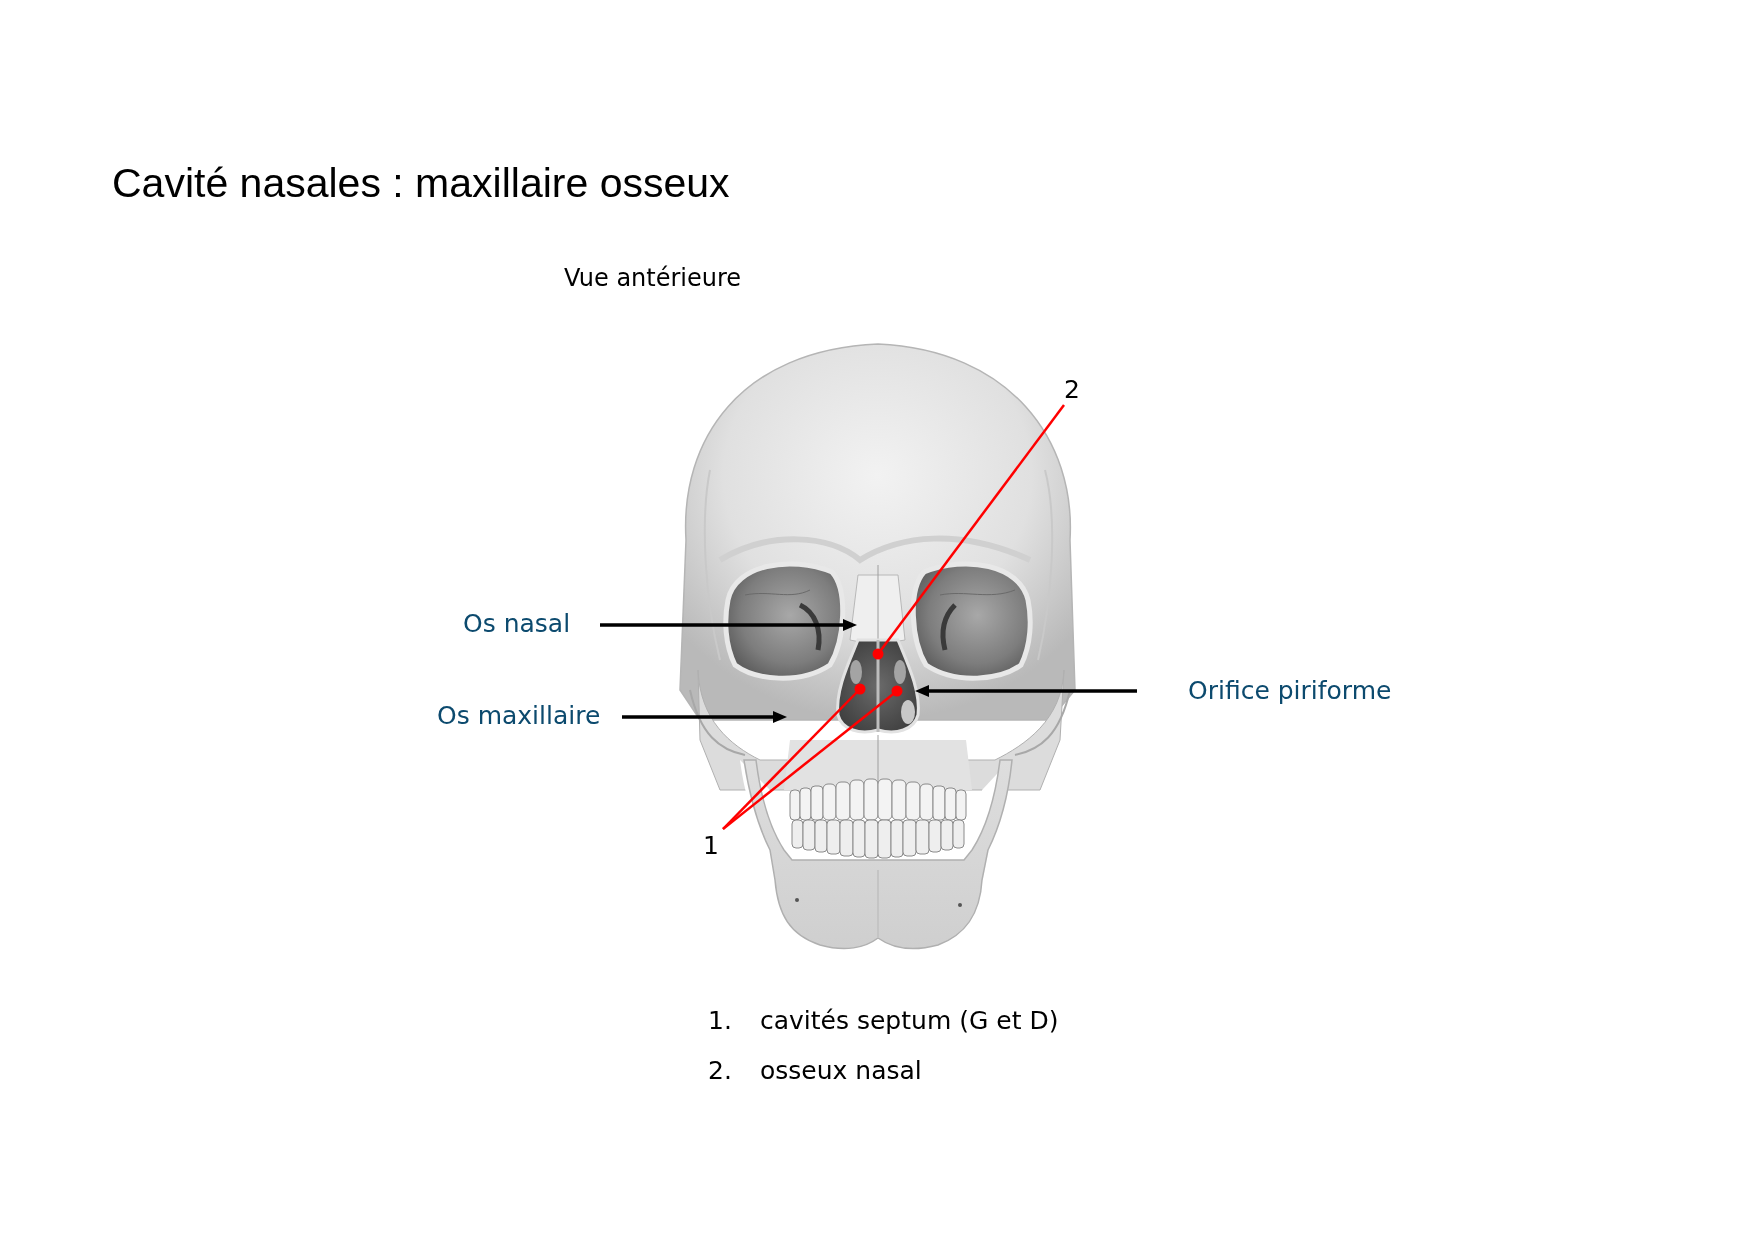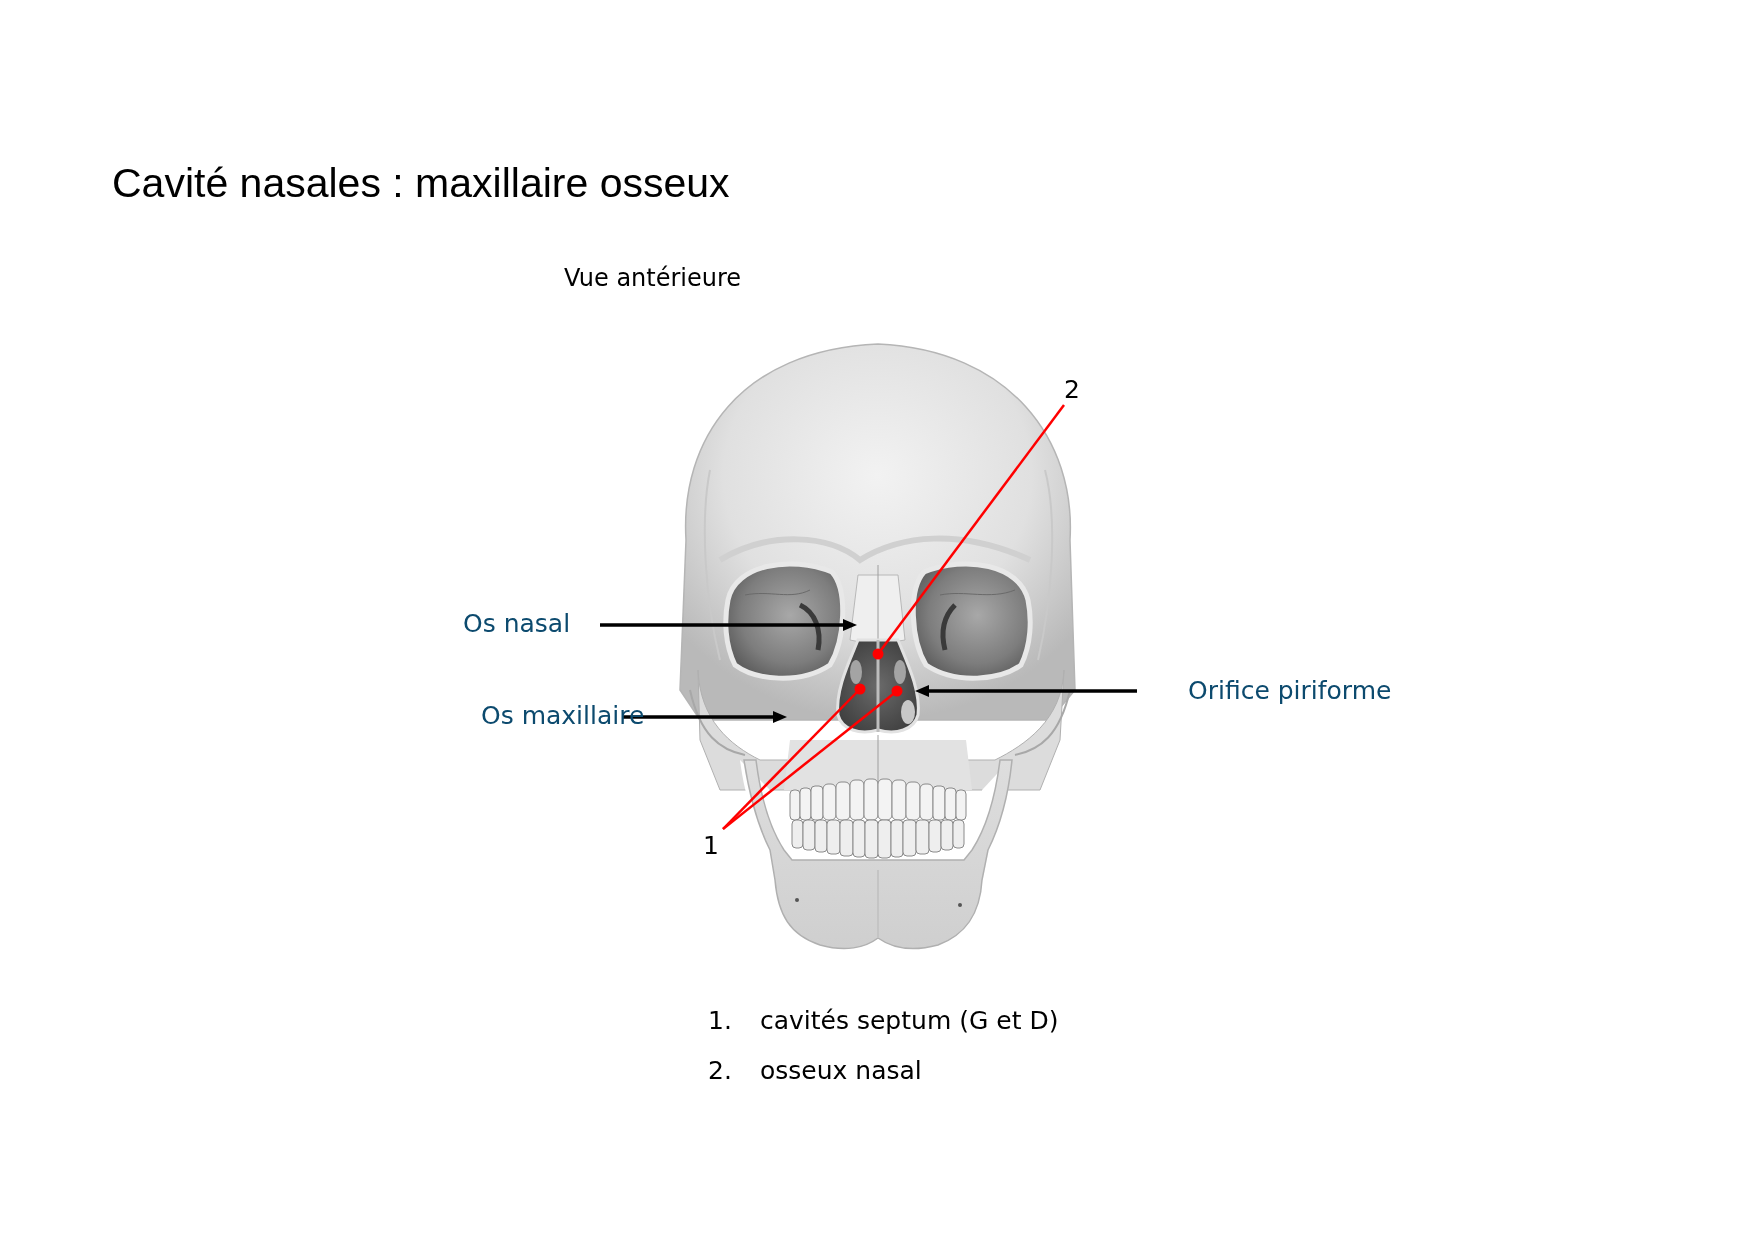--- a/index.html
+++ b/index.html
@@ -162,21 +162,21 @@
     <line x1="1064" y1="405" x2="878" y2="654"></line>
     <circle cx="878" cy="654" r="5.5" stroke="none"></circle>
     <line x1="723" y1="829" x2="860" y2="689"></line>
     <circle cx="860" cy="689" r="5.5" stroke="none"></circle>
     <line x1="723" y1="829" x2="897" y2="691"></line>
     <circle cx="897" cy="691" r="5.5" stroke="none"></circle>
   </g>
 </svg>
 
 <div class="label" style="left:463px; top:609px;">Os nasal</div>
-<div class="label" style="left:437px; top:701px;margin-left:44px;">Os maxillaire</div>
+<div class="label" style="left:437px; top:701px;">Os maxillaire</div>
 <div class="label" style="left:1188px; top:676px;">Orifice piriforme</div>
 
 <div class="num" style="left:1064px; top:375px;">2</div>
 <div class="num" style="left:703px; top:831px;">1</div>
 
 <div class="legend">
   <div class="legend-item">
     <span class="legend-num">1.</span>
     <span>cavités septum (G et D)</span>
   </div>

